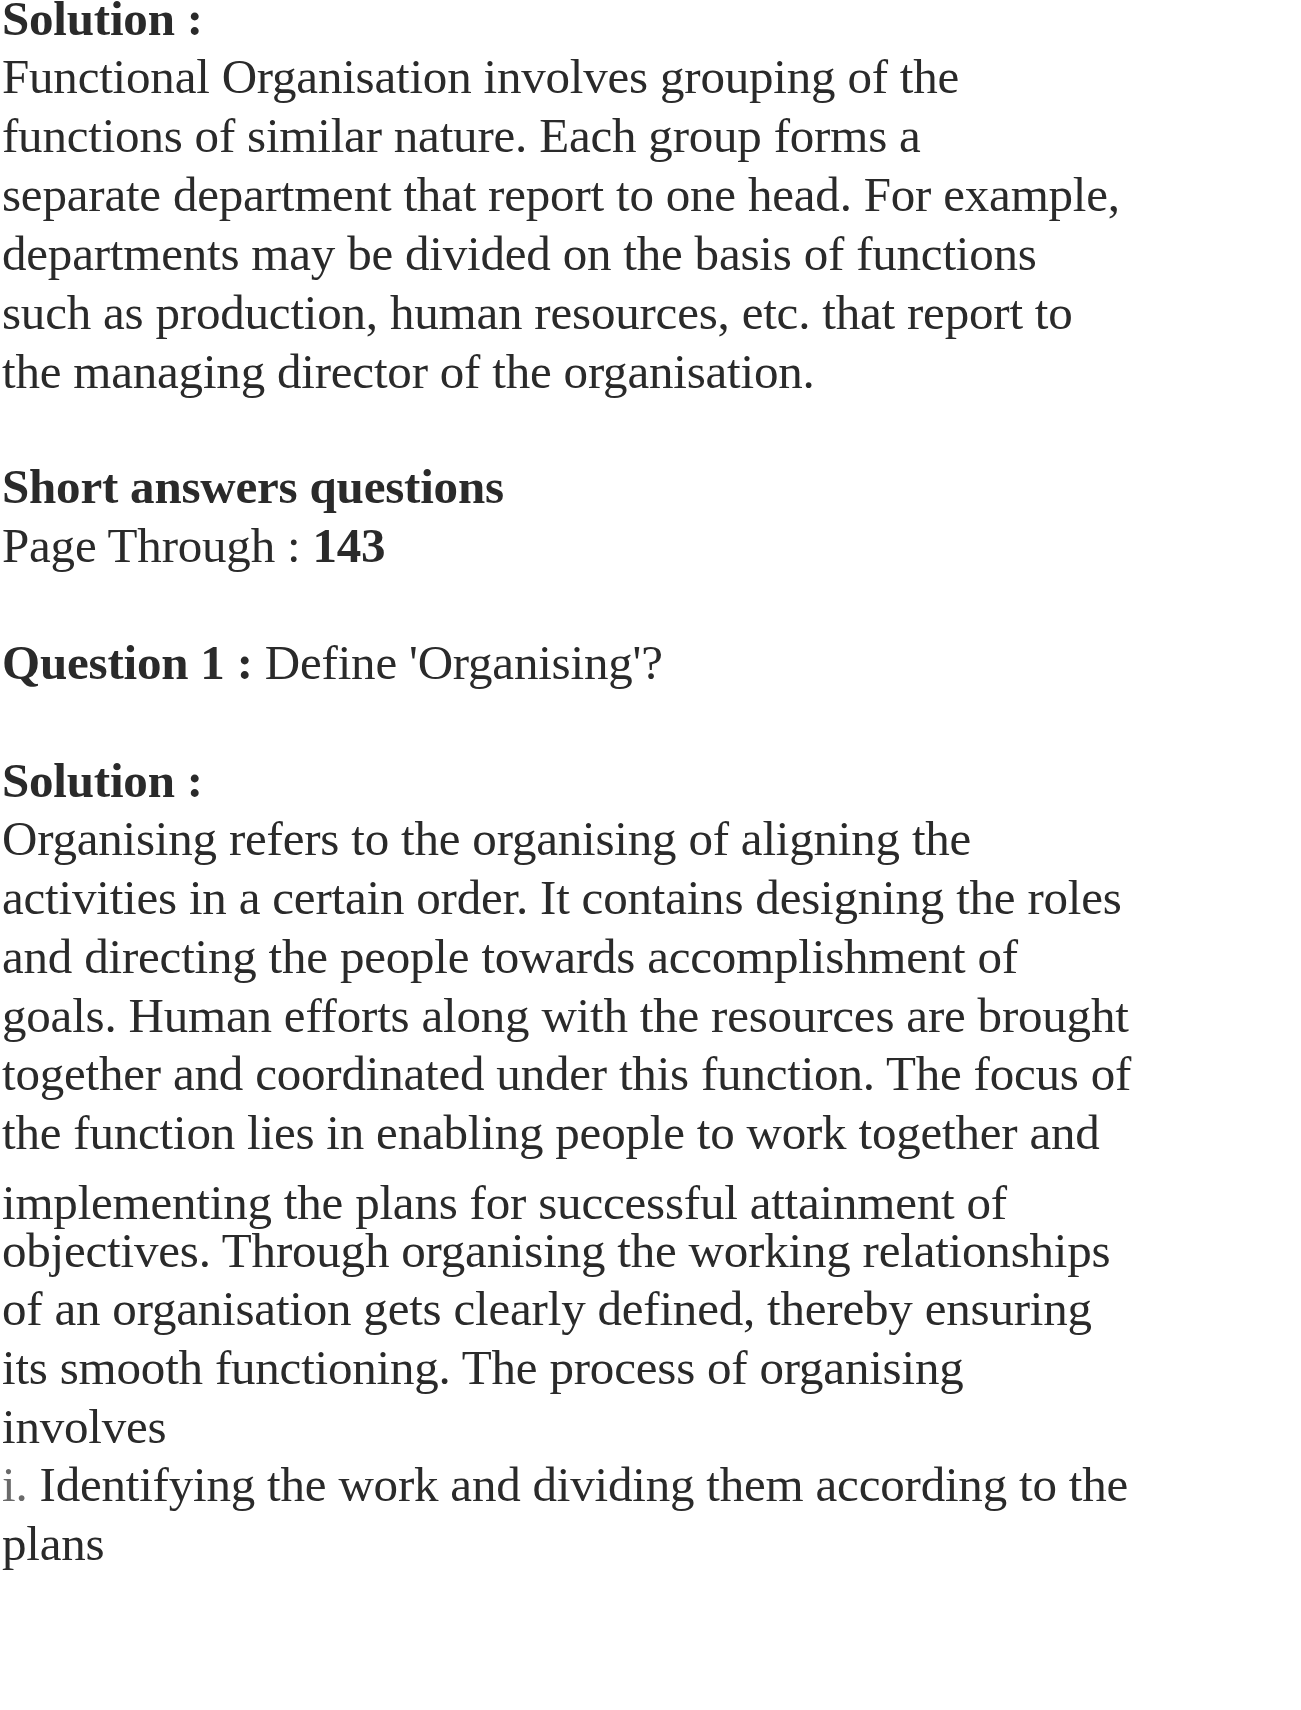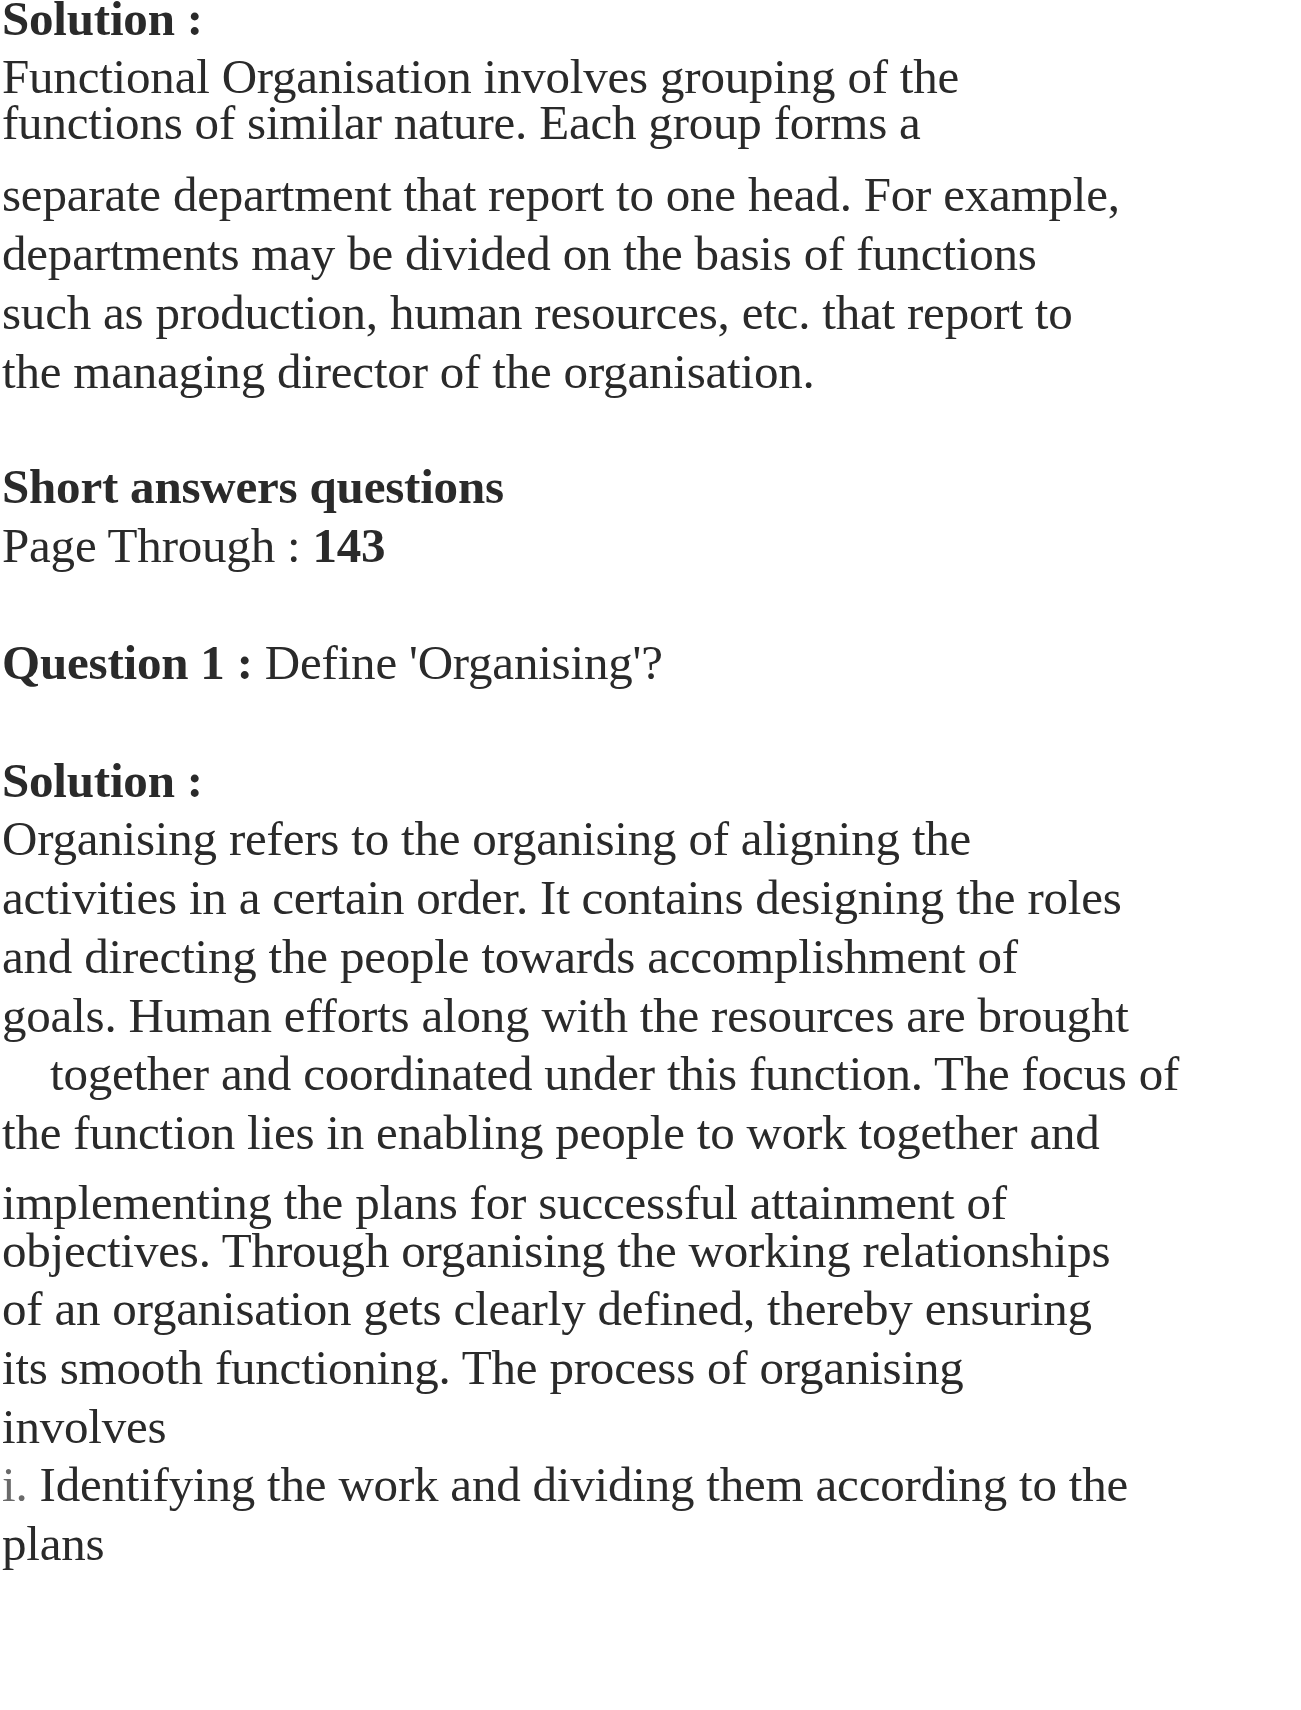--- a/index.html
+++ b/index.html
@@ -32,41 +32,41 @@
     .bold { font-weight: bold; }
     .marker { color: #6a6a6a; }
   </style>
 </head>
 <body>
 
 <div class="page">
 
   <div class="line bold" style="top:-10px;">Solution :</div>
   <div class="line" style="top:48px;">Functional Organisation involves grouping of the</div>
-  <div class="line" style="top:94px;text-align:right;">functions of similar nature. Each group forms a</div>
+  <div class="line" style="top:107px;text-align:right;">functions of similar nature. Each group forms a</div>
   <div class="line" style="top:166px;">separate department that report to one head. For example,</div>
   <div class="line" style="top:225px;">departments may be divided on the basis of functions</div>
   <div class="line" style="top:284px;">such as production, human resources, etc. that report to</div>
   <div class="line" style="top:343px;">the managing director of the organisation.</div>
 
   <div class="line bold" style="top:458px;">Short answers questions</div>
   <div class="line" style="top:517px;">
     <span>Page Through : </span><span class="bold">143</span>
   </div>
 
   <div class="line" style="top:634px;">
     <span class="bold">Question 1 : </span><span>Define 'Organising'?</span>
   </div>
 
   <div class="line bold" style="top:752px;">Solution :</div>
   <div class="line" style="top:810px;">Organising refers to the organising of aligning the</div>
   <div class="line" style="top:869px;">activities in a certain order. It contains designing the roles</div>
   <div class="line" style="top:928px;">and directing the people towards accomplishment of</div>
   <div class="line" style="top:987px;">goals. Human efforts along with the resources are brought</div>
-  <div class="line" style="top:1045px;margin-left:48px;">together and coordinated under this function. The focus of</div>
+  <div class="line" style="top:1045px;">together and coordinated under this function. The focus of</div>
   <div class="line" style="top:1104px;">the function lies in enabling people to work together and</div>
   <div class="line" style="top:1126px;margin-top:48px;">implementing the plans for successful attainment of</div>
   <div class="line" style="top:1222px;">objectives. Through organising the working relationships</div>
   <div class="line" style="top:1280px;">of an organisation gets clearly defined, thereby ensuring</div>
   <div class="line" style="top:1339px;">its smooth functioning. The process of organising</div>
   <div class="line" style="top:1398px;">involves</div>
 
   <div class="line" style="top:1456px;">
     <span class="marker">i.</span><span> Identifying the work and dividing them according to the</span>
   </div>

